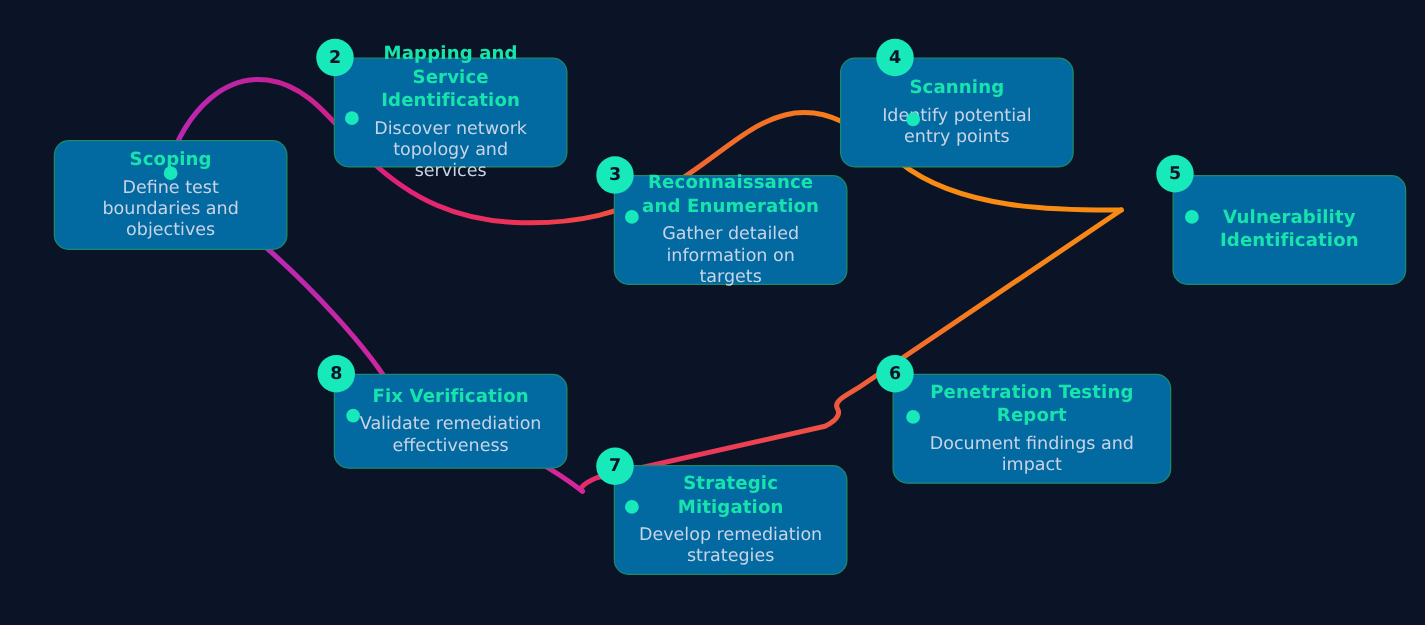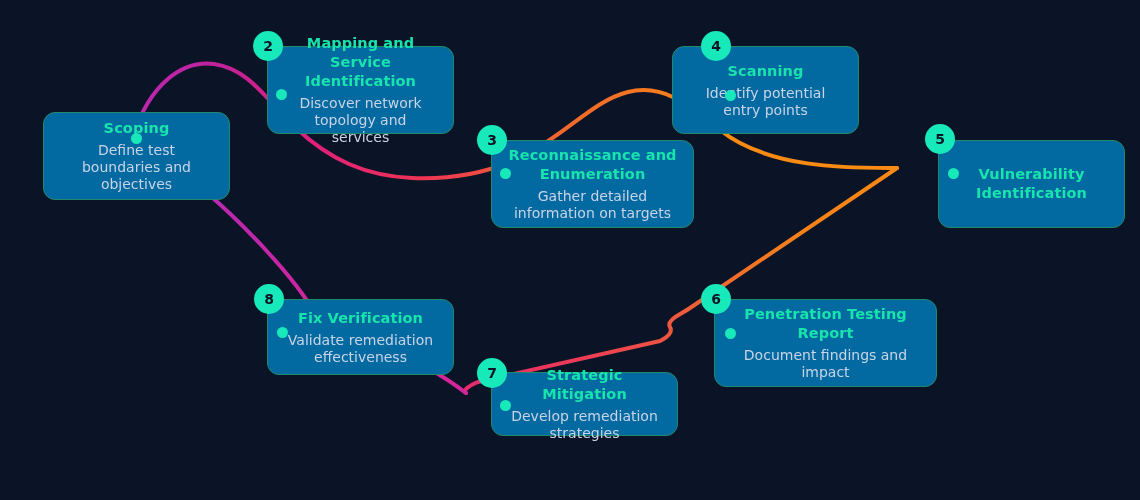--- a/index.html
+++ b/index.html
@@ -143,21 +143,21 @@
       </div>
       <div class="step-dot" style="left: 131px; top: 133px;"></div>
       <div class="step-card" style="left: 267px; top: 46px; width: 187px; height: 88px;">
         <div class="card-inner">
           <div class="card-title">Mapping and Service Identification</div>
           <div class="card-desc">Discover network topology and services</div>
         </div>
       </div>
       <div class="step-dot" style="left: 276px; top: 89px;"></div>
       <div class="step-badge" style="left: 253px; top: 31px;">2</div>
-      <div class="step-card" style="left: 491px; top: 140px; width: 203px; height: 88px;">
+      <div class="step-card" style="left: 491px; top: 140px; width: 187px; height: 88px;">
         <div class="card-inner">
           <div class="card-title">Reconnaissance and Enumeration</div>
           <div class="card-desc">Gather detailed information on targets</div>
         </div>
       </div>
       <div class="step-dot" style="left: 500px; top: 168px;"></div>
       <div class="step-badge" style="left: 477px; top: 125px;">3</div>
       <div class="step-card" style="left: 672px; top: 46px; width: 187px; height: 88px;">
         <div class="card-inner">
           <div class="card-title">Scanning</div>
@@ -174,21 +174,21 @@
       <div class="step-dot" style="left: 948px; top: 168px;"></div>
       <div class="step-badge" style="left: 925px; top: 124px;">5</div>
       <div class="step-card" style="left: 714px; top: 299px; width: 223px; height: 88px;">
         <div class="card-inner">
           <div class="card-title">Penetration Testing Report</div>
           <div class="card-desc">Document findings and impact</div>
         </div>
       </div>
       <div class="step-dot" style="left: 725px; top: 328px;"></div>
       <div class="step-badge" style="left: 701px; top: 284px;">6</div>
-      <div class="step-card" style="left: 491px; top: 372px; width: 187px; height: 64px;">
+      <div class="step-card" style="left: 491px; top: 372px; width: 187px; height: 88px;">
         <div class="card-inner">
           <div class="card-title">Strategic Mitigation</div>
           <div class="card-desc">Develop remediation strategies</div>
         </div>
       </div>
       <div class="step-dot" style="left: 500px; top: 400px;"></div>
       <div class="step-badge" style="left: 477px; top: 358px;">7</div>
       <div class="step-card" style="left: 267px; top: 299px; width: 187px; height: 76px;">
         <div class="card-inner">
           <div class="card-title">Fix Verification</div>

